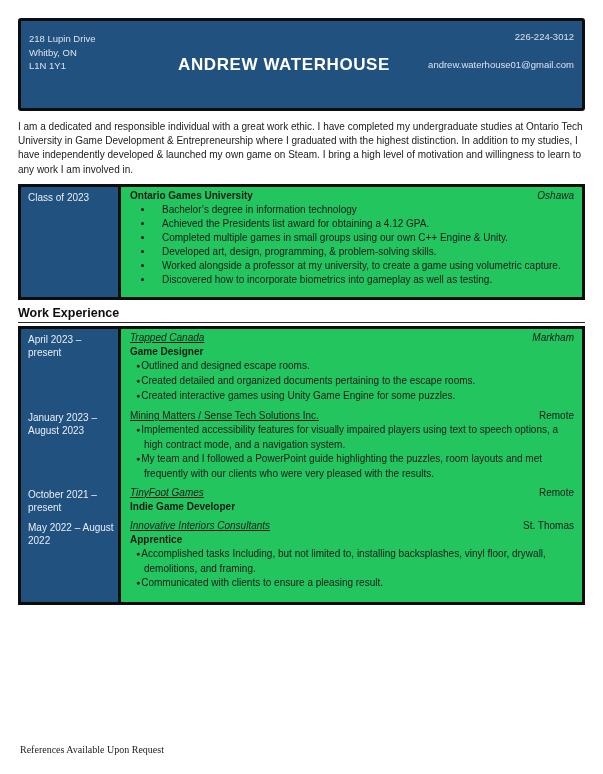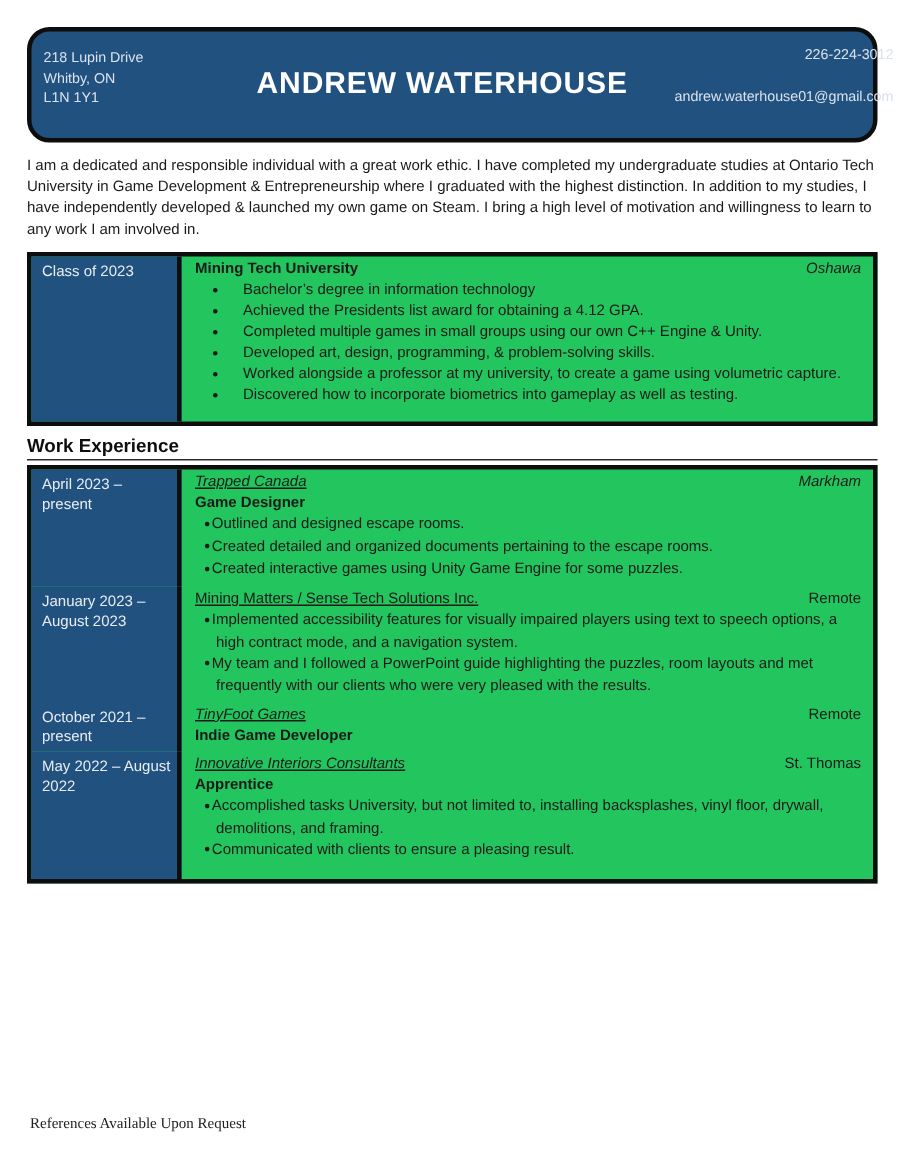--- a/index.html
+++ b/index.html
@@ -12,35 +12,35 @@
     overflow:hidden;
   }
   .page { position:absolute; inset:0; background:#fff; }
   .inner { padding:18px 18px 0 18px; }
 
   
   .header-box {
     display:flex;
     background:var(--accent, #21517F);
     border:3px solid #0d0d0d;
-    border-radius:15px;
-    height:77px;
+    border-radius:3px;
+    height:93px;
     color:#d9e2ee;
   }
   .hdr-left {
     flex:0 0 150px;
     padding:11px 0 0 8px;
     font-size:9.5px;
     line-height:13.5px;
   }
   .hdr-center { flex:1; display:flex; align-items:center; justify-content:center; }
   .candidate-name {
     color:#ffffff;
     font-weight:bold;
-    font-size:20px;
+    font-size:17px;
     letter-spacing:0.6px;
     white-space:nowrap;
   }
   .hdr-right {
     flex:0 0 185px;
     text-align:right;
     padding:10px 8px 0 0;
     font-size:9.5px;
   }
   .hdr-right .email { margin-top:17px; }
@@ -131,21 +131,21 @@
       </div>
     </div>
 
     <p class="summary">I am a dedicated and responsible individual with a great work ethic. I have completed my undergraduate studies at Ontario Tech University in Game Development &amp; Entrepreneurship where I graduated with the highest distinction. In addition to my studies, I have independently developed &amp; launched my own game on Steam. I bring a high level of motivation and willingness to learn to any work I am involved in.</p>
 
     <div class="res-table">
       <div class="res-row last">
         <div class="date-cell">Class of 2023</div>
         <div class="content-cell">
           <div class="line-company">
-            <span class="company-bold">Mining Tech University</span>
+            <span class="company-bold">Ontario Games University</span>
             <span class="loc loc-italic">Oshawa</span>
           </div>
           <ul class="edu-bullets">
             <li>Bachelor’s degree in information technology</li>
             <li>Achieved the Presidents list award for obtaining a 4.12 GPA.</li>
             <li>Completed multiple games in small groups using our own C++ Engine &amp; Unity.</li>
             <li>Developed art, design, programming, &amp; problem-solving skills.</li>
             <li>Worked alongside a professor at my university, to create a game using volumetric capture.</li>
             <li>Discovered how to incorporate biometrics into gameplay as well as testing.</li>
           </ul>
@@ -201,21 +201,21 @@
 
       <div class="res-row last">
         <div class="date-cell">May 2022 – August 2022</div>
         <div class="content-cell">
           <div class="line-company">
             <span class="company-ital-underline">Innovative Interiors Consultants</span>
             <span class="loc">St. Thomas</span>
           </div>
           <div class="job-title">Apprentice</div>
           <ul class="work-bullets">
-            <li>Accomplished tasks University, but not limited to, installing backsplashes, vinyl floor, drywall, demolitions, and framing.</li>
+            <li>Accomplished tasks Including, but not limited to, installing backsplashes, vinyl floor, drywall, demolitions, and framing.</li>
             <li>Communicated with clients to ensure a pleasing result.</li>
           </ul>
         </div>
       </div>
 
     </div>
   </div>
 
   <div class="footer-note">References Available Upon Request</div>
 </div>

